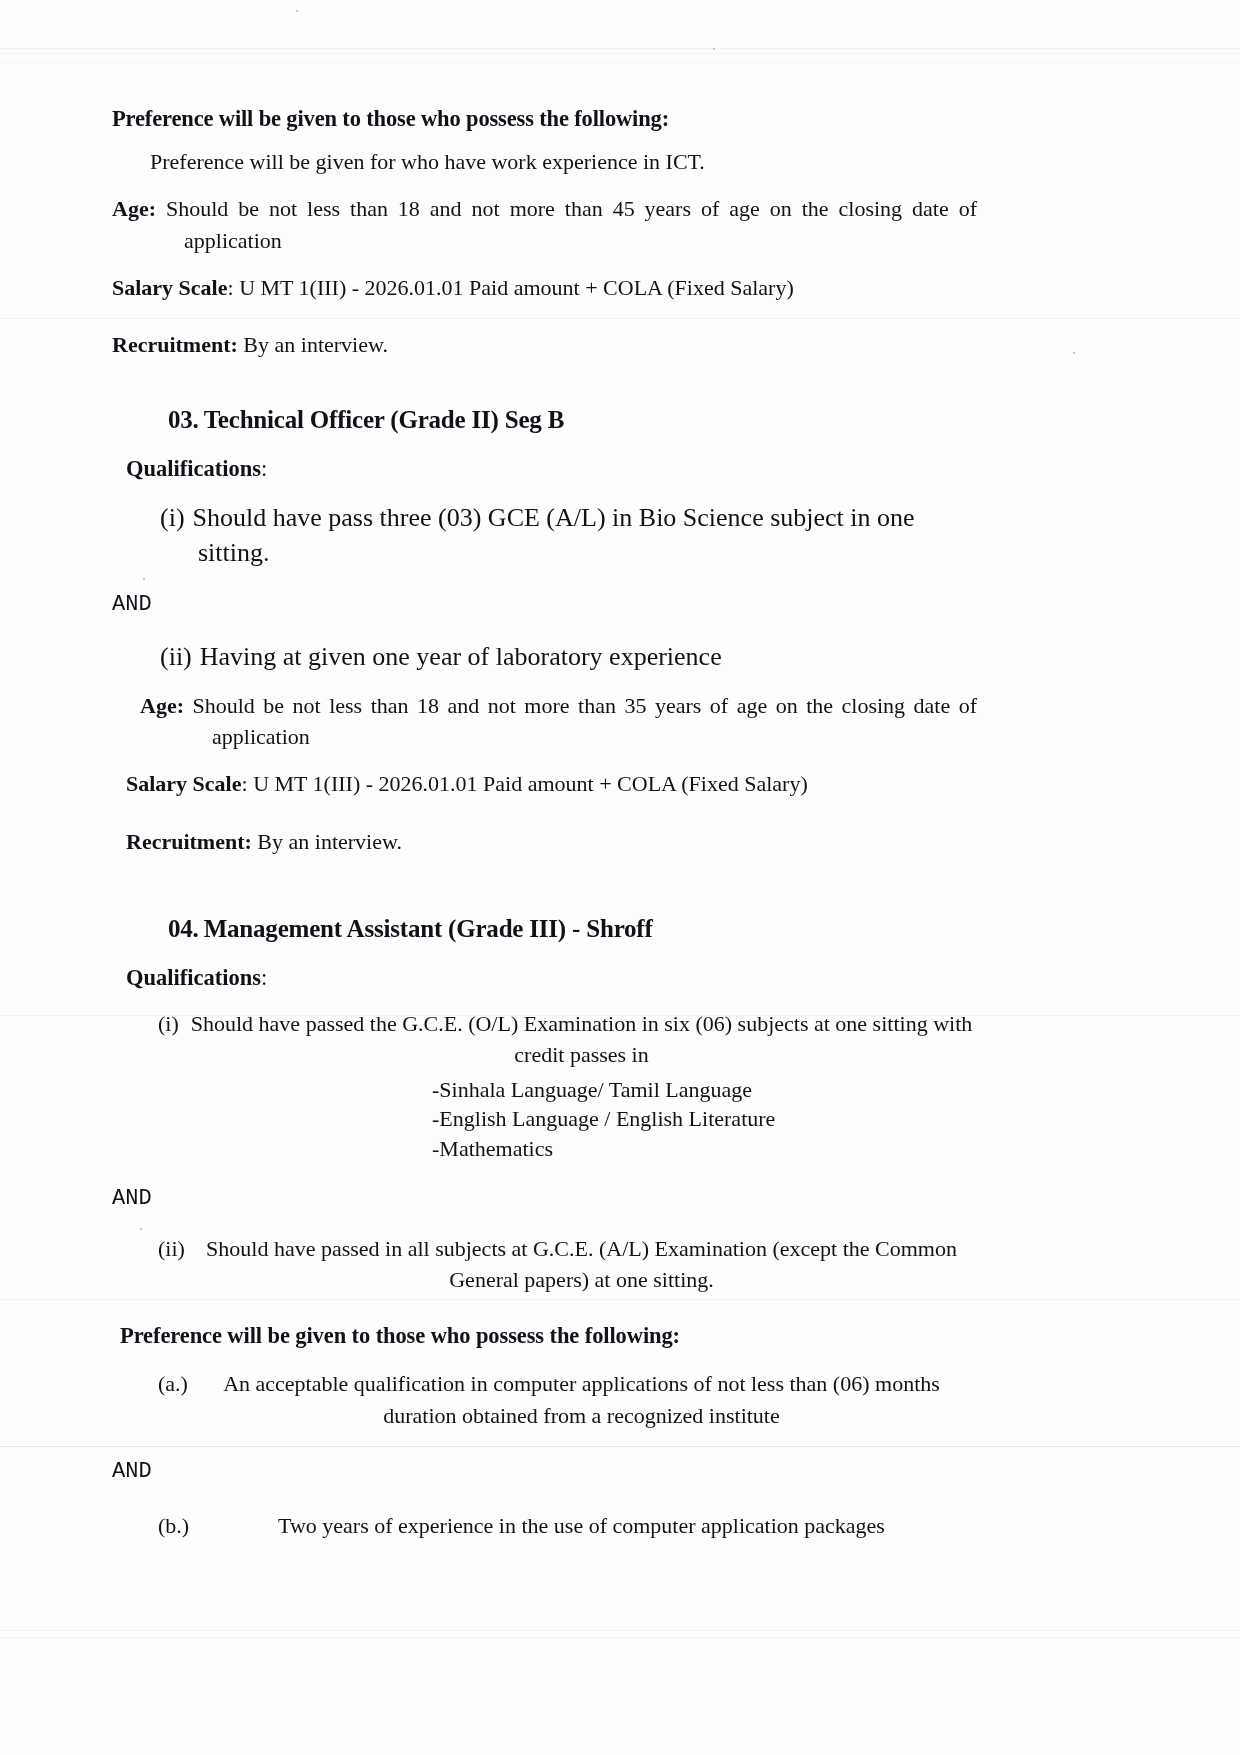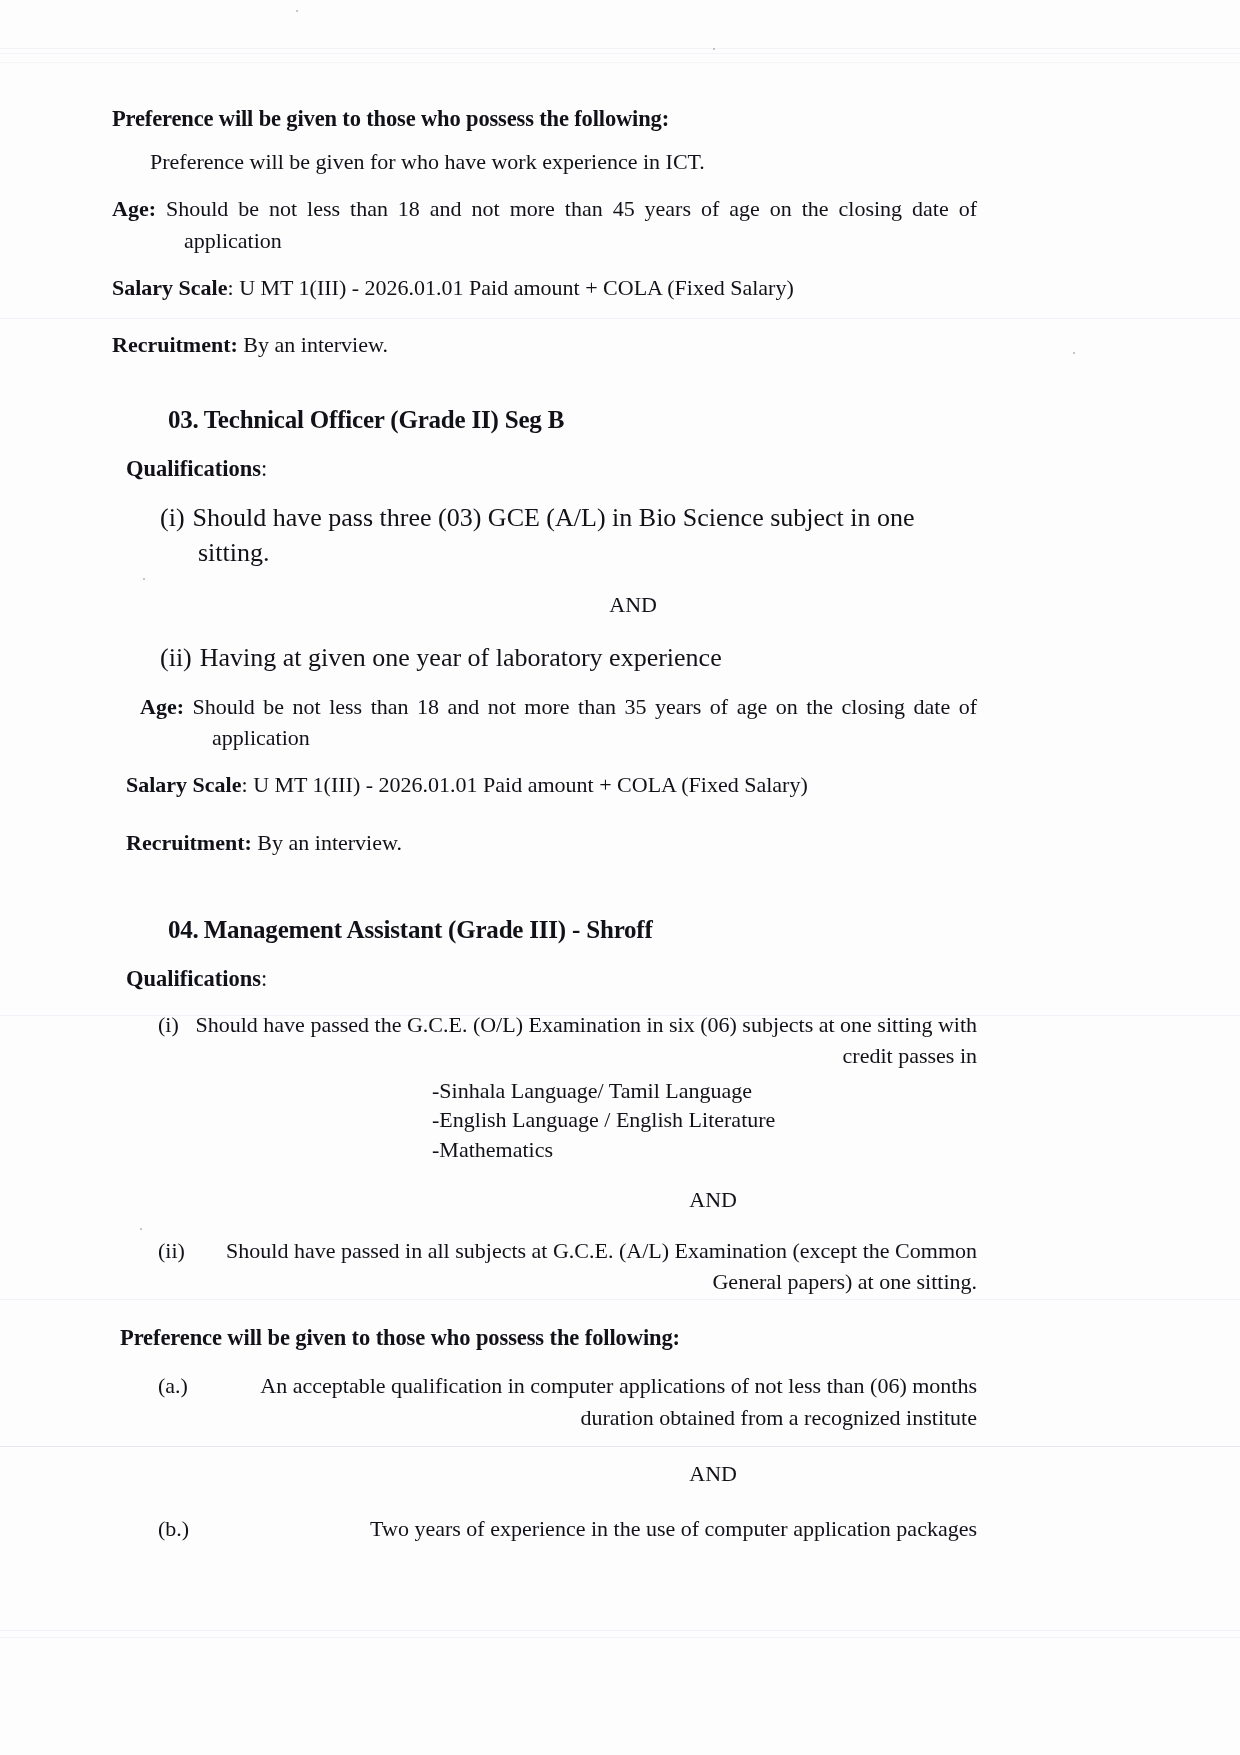--- a/index.html
+++ b/index.html
@@ -99,44 +99,45 @@
   .roman-tight {
     font-size: 26px;
     line-height: 1.35;
     margin: 0 0 6px 0;
     padding-left: 86px;
     text-indent: -38px;
   }
   .roman-tight .mk { margin-right: 8px; }
 
   .and-center {
-    text-align: right;
+    text-align: left;
     font-size: 22px;
     margin: 22px 0 22px 0;
     padding-right: 320px;
+    font-family: Liberation Mono, monospace;
   }
   .and-center.mid { padding-right: 240px; }
 
   
   .wide-item {
     font-size: 22px;
     line-height: 1.42;
     margin: 0 0 4px 0;
     display: flex;
     align-items: flex-start;
   }
   .wide-item .mk {
     flex: 0 0 auto;
     width: 74px;
     padding-left: 46px;
     box-sizing: border-box;
   }
   .wide-item .bd {
     flex: 1 1 auto;
-    text-align: right;
+    text-align: center;
   }
   .sub-lines {
     font-size: 22px;
     line-height: 1.35;
     margin: 0 0 0 0;
     padding-left: 320px;
   }
   .sub-lines div { white-space: pre; font-family: Liberation Serif, serif; }
 
   .pref-head {

